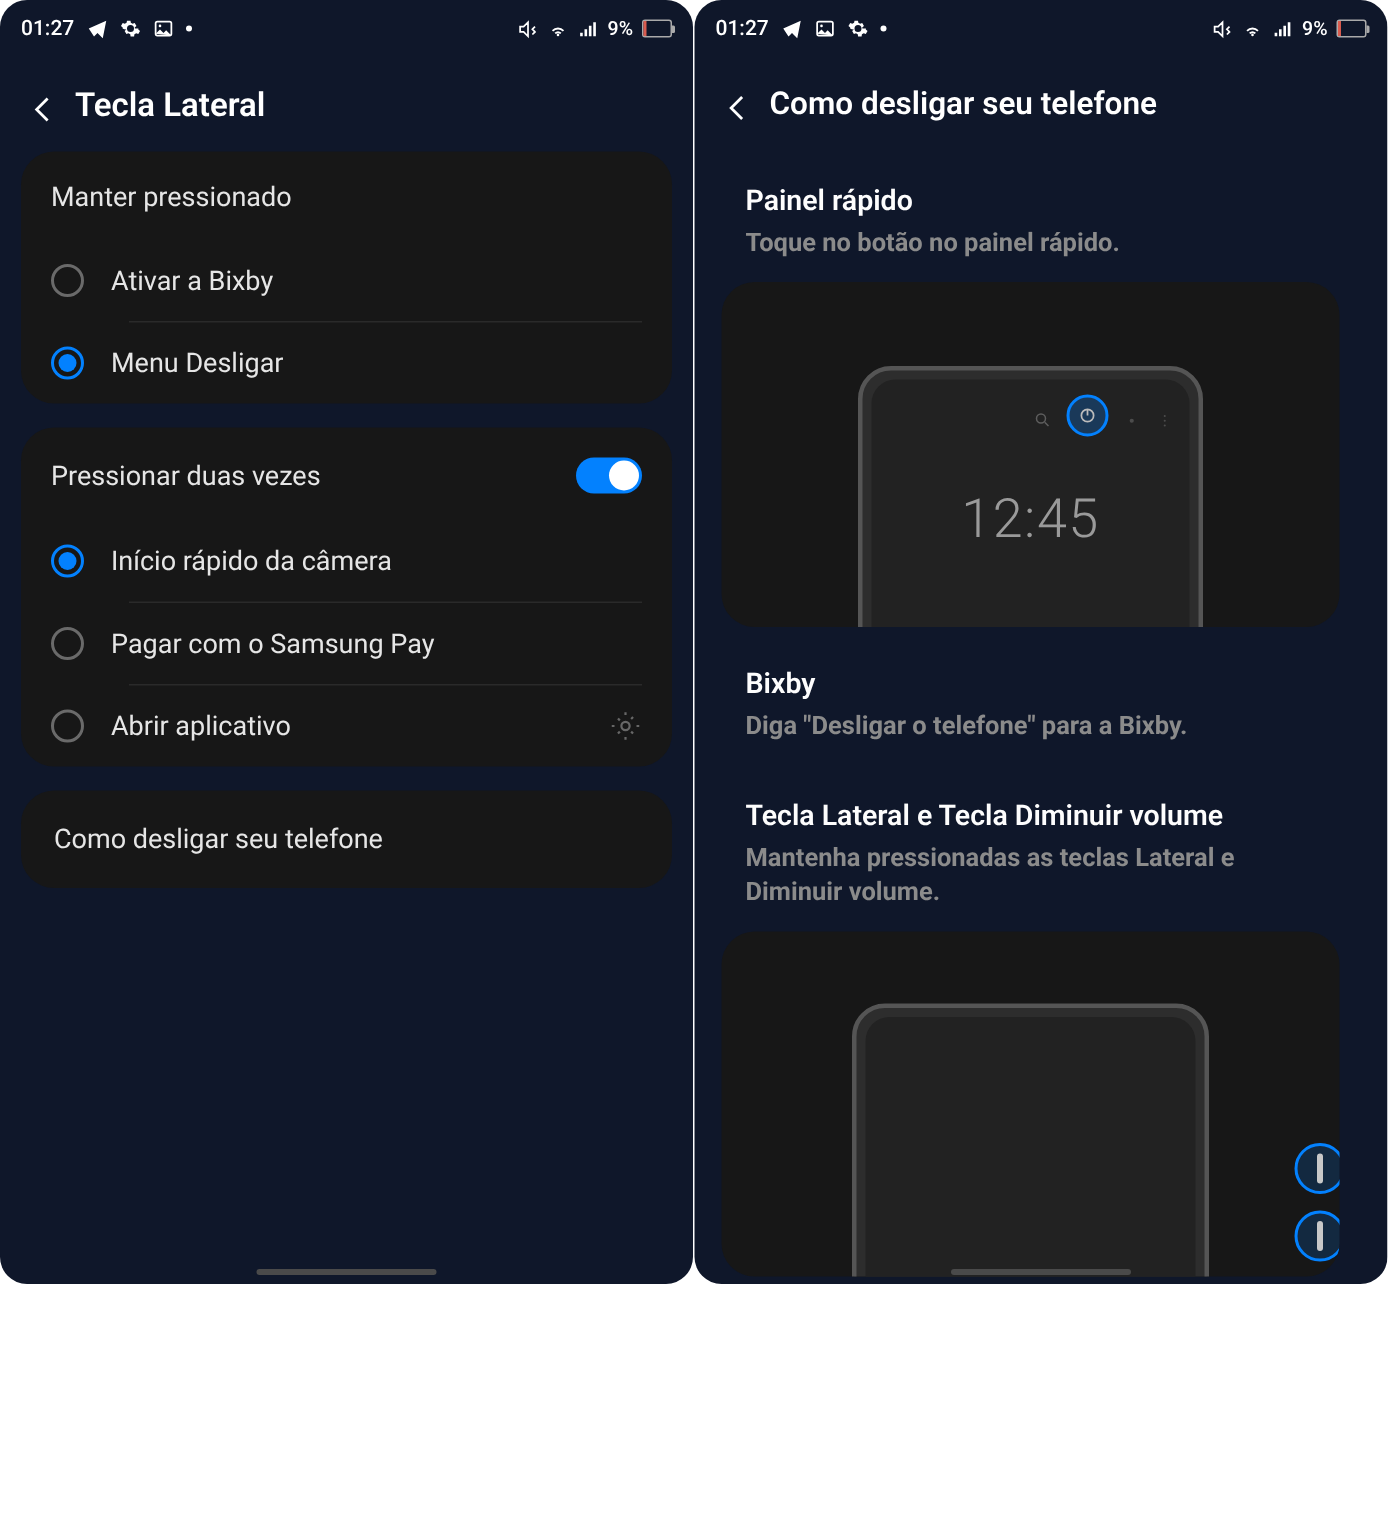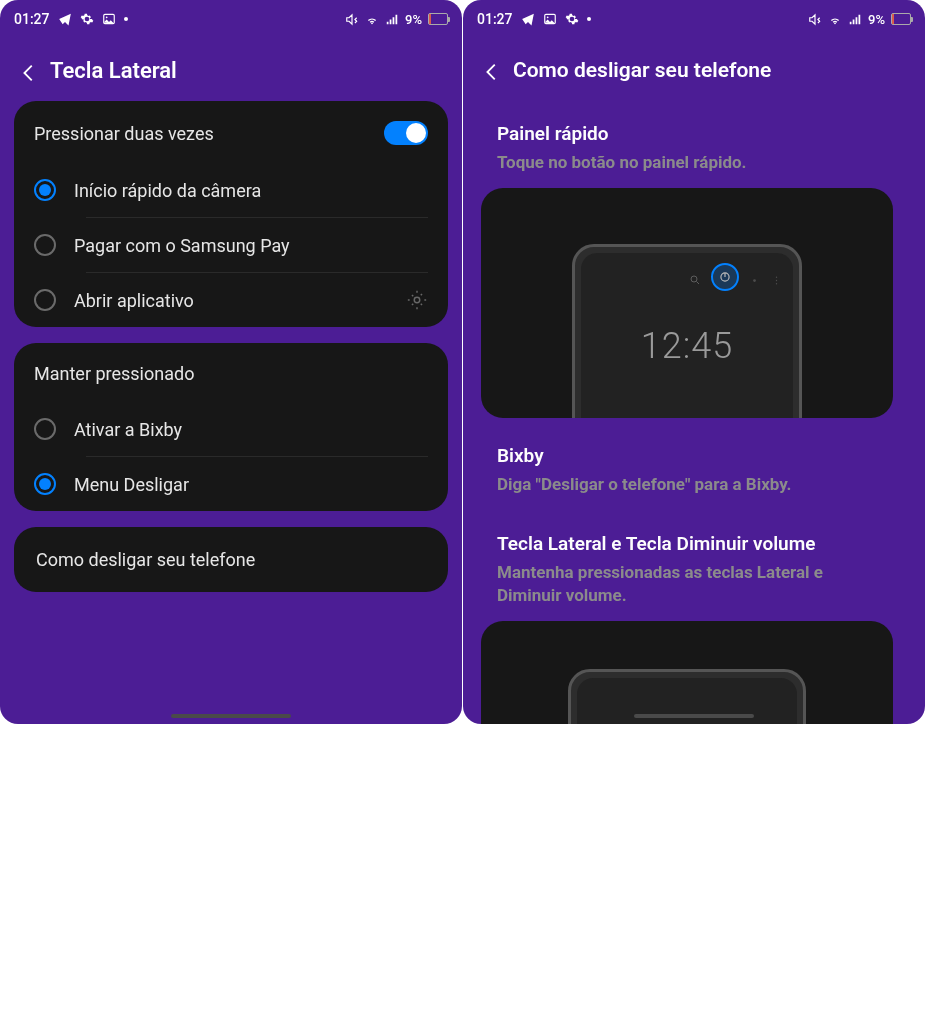--- a/index.html
+++ b/index.html
@@ -6,22 +6,22 @@
   body {
     background: #fff;
     font-family: -apple-system, BlinkMacSystemFont, "Segoe UI", Roboto, sans-serif;
     display: flex;
     width: 925px;
     height: 1024px;
     overflow: hidden;
   }
   .phone {
     width: 462px;
-    height: 724px;
-    background: #4c1d95;
+    height: 856px;
+    background: #0f172a;
     color: #fff;
     display: flex;
     flex-direction: column;
     position: relative;
     border-radius: 18px;
     overflow: hidden;
   }
   .phone + .phone { margin-left: 1px; }
 
   
@@ -239,20 +239,35 @@
           <path d="M15 4l-8 8 8 8"></path>
         </svg>
     </span>
     <span class="page-title">Tecla Lateral</span>
   </div>
 
   <div class="content">
 
     <div class="card">
       <div class="card-header-row">
+        <span>Manter pressionado</span>
+      </div>
+      <div class="radio-row">
+        <span class="radio"></span>
+        <span class="radio-label">Ativar a Bixby</span>
+      </div>
+      <div class="divider"></div>
+      <div class="radio-row">
+        <span class="radio checked"></span>
+        <span class="radio-label">Menu Desligar</span>
+      </div>
+    </div>
+
+    <div class="card">
+      <div class="card-header-row">
         <span>Pressionar duas vezes</span>
         <span class="toggle"></span>
       </div>
       <div class="radio-row">
         <span class="radio checked"></span>
         <span class="radio-label">Início rápido da câmera</span>
       </div>
       <div class="divider"></div>
       <div class="radio-row">
         <span class="radio"></span>
@@ -261,35 +276,20 @@
       <div class="divider"></div>
       <div class="radio-row">
         <span class="radio"></span>
         <span class="radio-label">Abrir aplicativo</span>
         <span class="gear-btn">
           <svg viewBox="0 0 24 24" width="22" height="22" fill="none" stroke="#aaa" stroke-width="1.6">
               <circle cx="12" cy="12" r="3"></circle>
               <path d="M12 2v2m0 16v2m10-10h-2M4 12H2m15.5-6.5l-1.4 1.4M7.9 16.1l-1.4 1.4m11 0l-1.4-1.4M7.9 7.9L6.5 6.5"></path>
             </svg>
         </span>
-      </div>
-    </div>
-
-    <div class="card">
-      <div class="card-header-row">
-        <span>Manter pressionado</span>
-      </div>
-      <div class="radio-row">
-        <span class="radio"></span>
-        <span class="radio-label">Ativar a Bixby</span>
-      </div>
-      <div class="divider"></div>
-      <div class="radio-row">
-        <span class="radio checked"></span>
-        <span class="radio-label">Menu Desligar</span>
       </div>
     </div>
 
     <div class="card link-card">
       <span>Como desligar seu telefone</span>
     </div>
 
   </div>
 
   <div class="nav-handle"></div>

